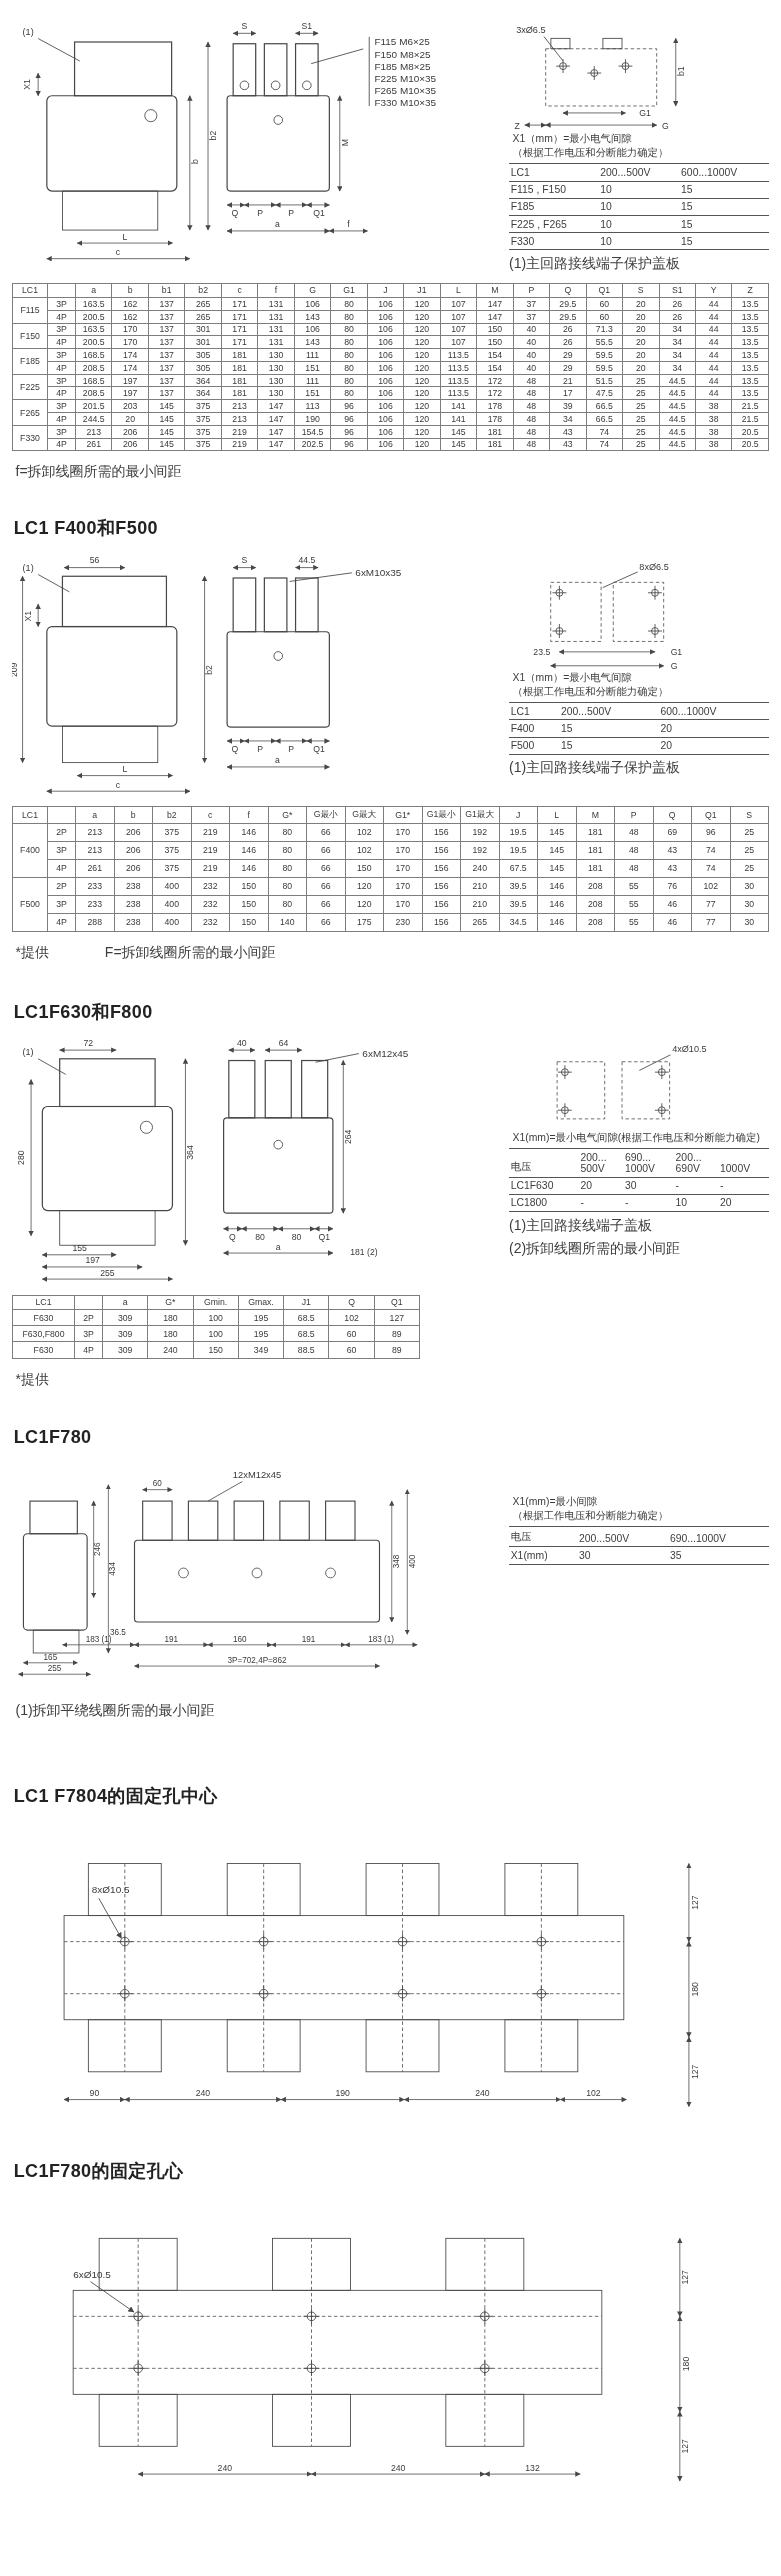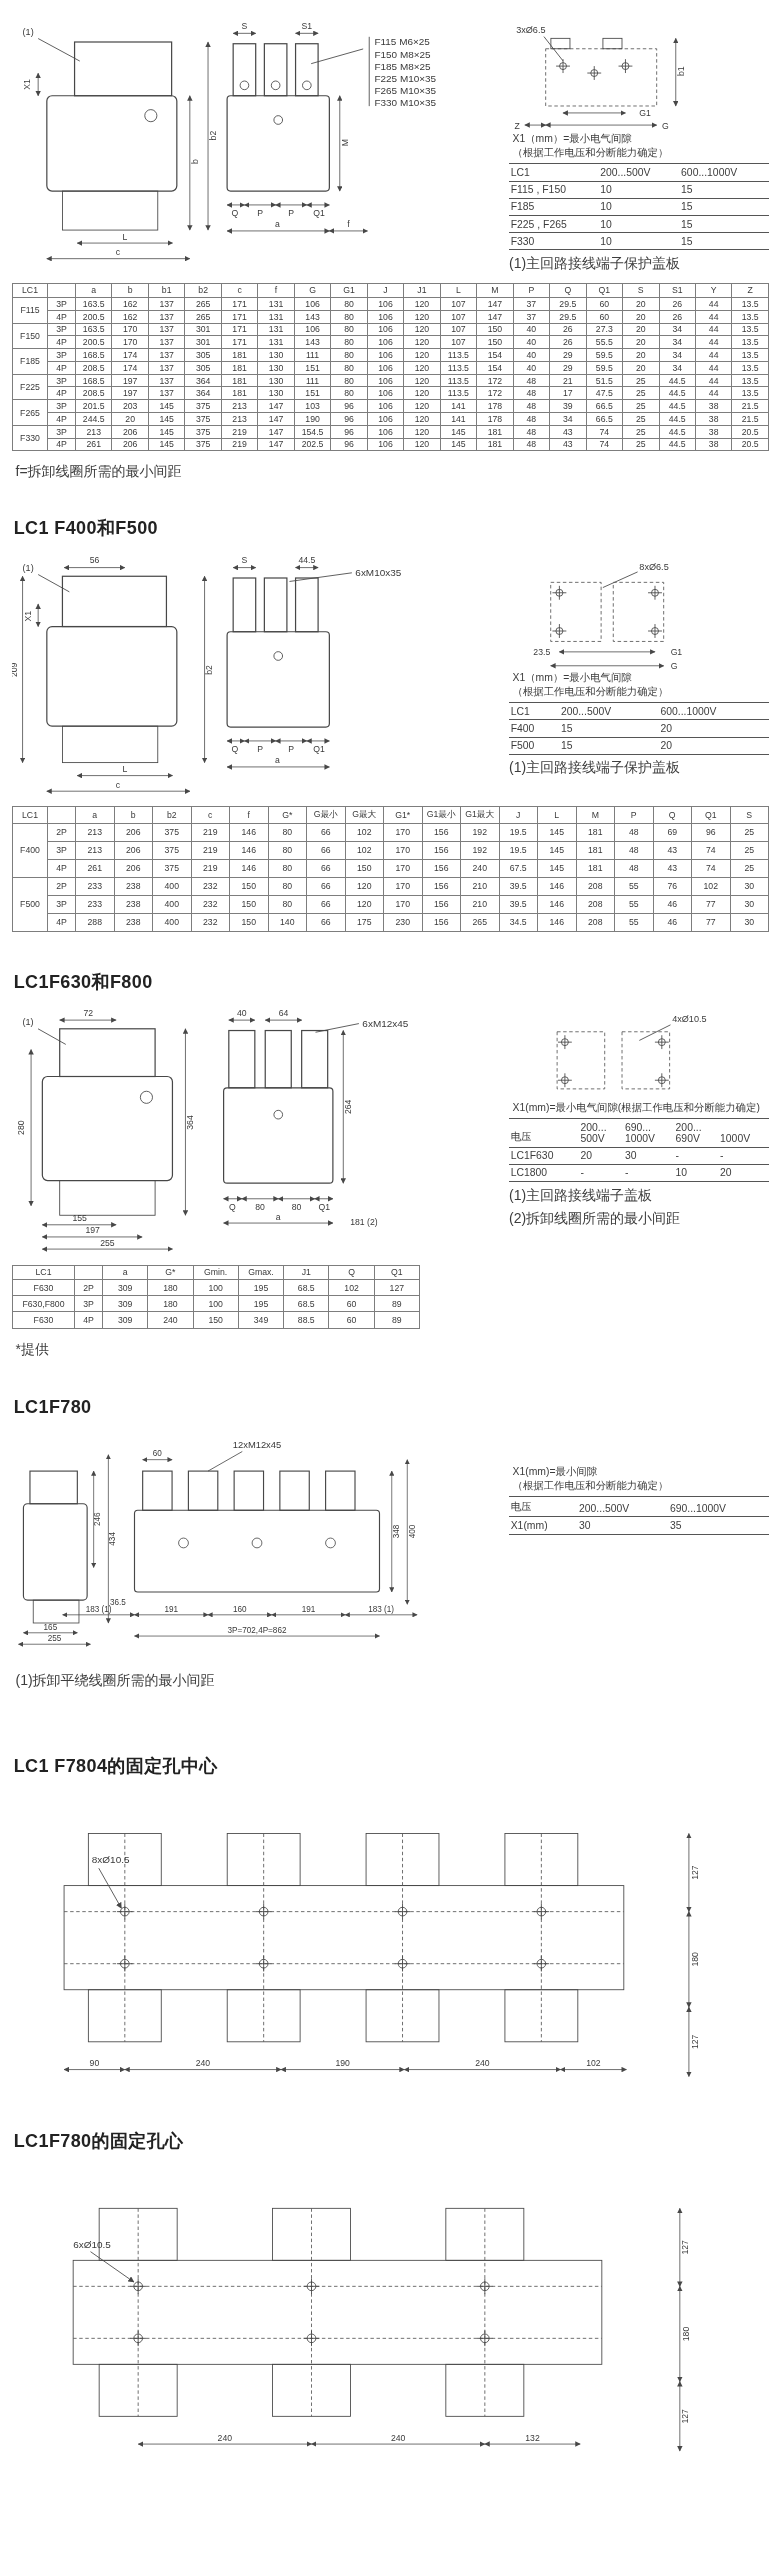--- a/index.html
+++ b/index.html
@@ -267,21 +267,21 @@
             <td>171</td>
             <td>131</td>
             <td>106</td>
             <td>80</td>
             <td>106</td>
             <td>120</td>
             <td>107</td>
             <td>150</td>
             <td>40</td>
             <td>26</td>
-            <td>27.3</td>
+            <td>71.3</td>
             <td>20</td>
             <td>34</td>
             <td>44</td>
             <td>13.5</td>
           </tr>
           <tr>
             <td>4P</td>
             <td>200.5</td>
             <td>170</td>
             <td>137</td>
@@ -394,21 +394,21 @@
           </tr>
           <tr>
             <td rowspan="2">F265</td>
             <td>3P</td>
             <td>201.5</td>
             <td>203</td>
             <td>145</td>
             <td>375</td>
             <td>213</td>
             <td>147</td>
-            <td>103</td>
+            <td>113</td>
             <td>96</td>
             <td>106</td>
             <td>120</td>
             <td>141</td>
             <td>178</td>
             <td>48</td>
             <td>39</td>
             <td>66.5</td>
             <td>25</td>
             <td>44.5</td>
@@ -750,20 +750,24 @@
             <td>34.5</td>
             <td>146</td>
             <td>208</td>
             <td>55</td>
             <td>46</td>
             <td>77</td>
             <td>30</td>
           </tr>
         </tbody>
     </table>
+    <p class="foot-note">
+      <span>*提供</span>
+      <span>F=拆卸线圈所需的最小间距</span>
+    </p>
   </section>
 
   <section style="margin-top:38px;">
     <h2 class="sec-title">LC1F630和F800</h2>
 
     <div class="draw-row">
       <svg width="490" height="252" viewBox="0 0 565 290">
 
         <text x="12" y="22" class="lbl">(1)</text>
         <line class="ln" x1="30" y1="26" x2="62" y2="44"></line>

